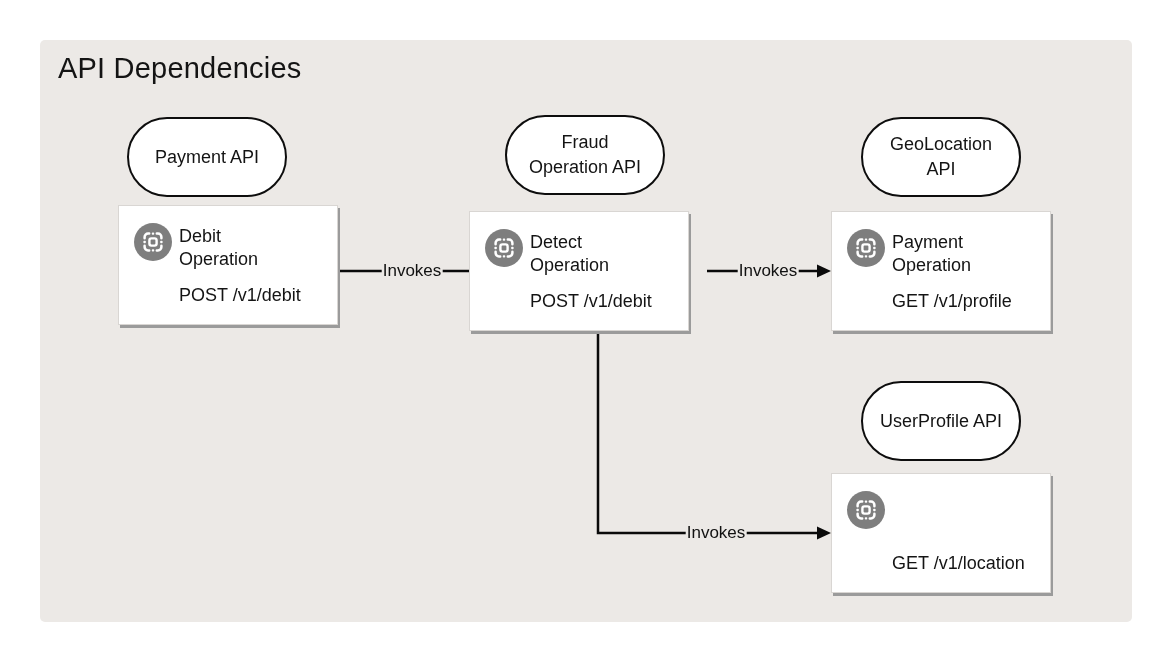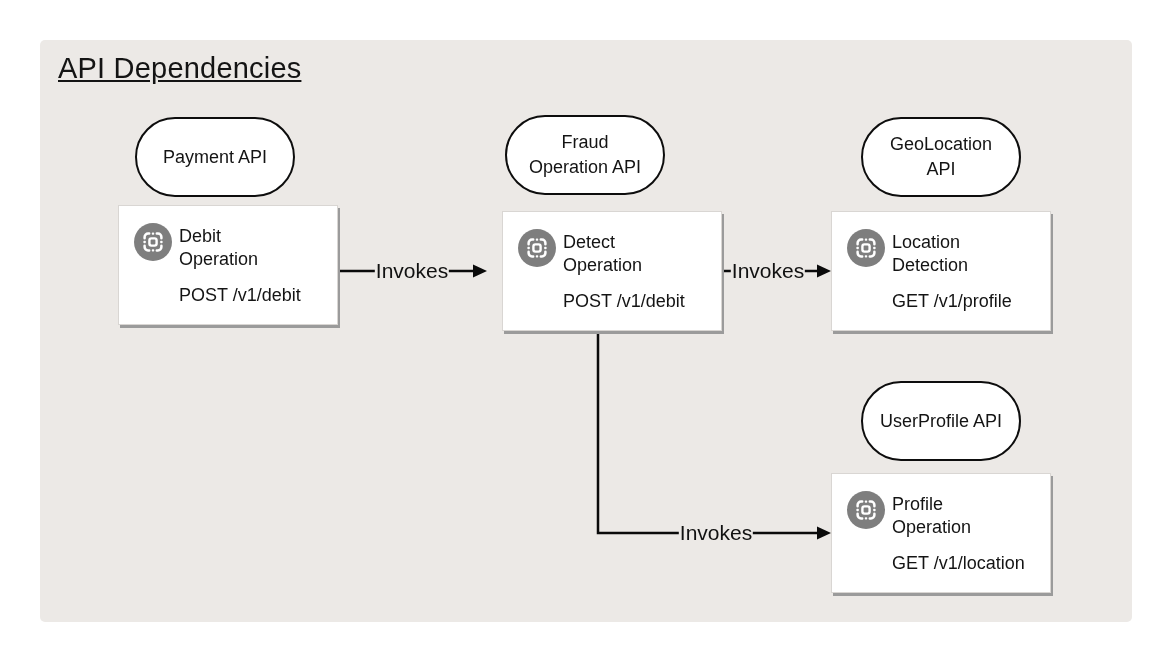--- a/index.html
+++ b/index.html
@@ -21,47 +21,46 @@
     width: 1092px; height: 582px;
     background: #ECE9E6;
     border-radius: 5px;
   }
   .diagram-title {
     position: absolute;
     left: 58px; top: 52px;
     font-size: 29px;
     letter-spacing: 0.2px;
     color: #141414;
-    text-decoration: underline;
   }
   
   .pill {
     position: absolute;
     width: 160px; height: 80px;
     background: #ffffff;
     border: 2.5px solid #0d0d0d;
     border-radius: 40px;
     display: flex; align-items: center; justify-content: center;
     text-align: center;
   }
   .pill-label { font-size: 18px; line-height: 25px; color: #141414; padding: 0 14px; }
-  .pill-payment { left: 135px; top: 117px; }
+  .pill-payment { left: 127px; top: 117px; }
   .pill-fraud   { left: 505px; top: 115px; }
   .pill-geo     { left: 861px; top: 117px; }
   .pill-user    { left: 861px; top: 381px; }
   
   .op-box {
     position: absolute;
     width: 220px; height: 120px;
     background: #ffffff;
     border: 1px solid #D9D6D3;
     box-shadow: 2px 3px 0 #9B9B9B;
   }
   .op-debit    { left: 118px; top: 205px; }
-  .op-detect   { left: 502px; top: 211px; }
+  .op-detect   { left: 469px; top: 211px; }
   .op-location { left: 831px; top: 211px; }
   .op-profile  { left: 831px; top: 473px; }
   .op-icon {
     position: absolute; left: 15px; top: 17px;
     width: 38px; height: 38px;
   }
   .op-name {
     position: absolute; left: 60px; top: 19px;
     width: 105px;
     font-size: 18px; line-height: 23px;
@@ -77,21 +76,21 @@
   
   svg.edges {
     position: absolute; left: 0; top: 0;
     width: 1172px; height: 664px;
     pointer-events: none;
   }
   .edge-label {
     position: absolute;
     transform: translate(-50%, -50%);
     background: #ECE9E6;
-    font-size: 21px;
+    font-size: 17px;
     color: #111111;
     padding: 0 1px;
     white-space: nowrap;
   }
   .el-1 { left: 412px; top: 271px; }
   .el-2 { left: 768px; top: 271px; }
   .el-3 { left: 716px; top: 533px; }
 </style>
 </head>
 <body>
@@ -163,36 +162,35 @@
       <svg viewBox="0 0 38 38" width="38" height="38">
         <circle cx="19" cy="19" r="19" fill="#7E7E7E"></circle>
         <path d="M10.6 15.2 v-1.2 a3.4 3.4 0 0 1 3.4 -3.4 h1.2 M22.8 10.6 h1.2 a3.4 3.4 0 0 1 3.4 3.4 v1.2 M27.4 22.8 v1.2 a3.4 3.4 0 0 1 -3.4 3.4 h-1.2 M15.2 27.4 h-1.2 a3.4 3.4 0 0 1 -3.4 -3.4 v-1.2" fill="none" stroke="#ffffff" stroke-width="2.5" stroke-linecap="round"></path>
         <rect x="17.8" y="9.4" width="2.4" height="2.4" rx="0.8" fill="#ffffff"></rect>
         <rect x="17.8" y="26.2" width="2.4" height="2.4" rx="0.8" fill="#ffffff"></rect>
         <rect x="9.4" y="17.8" width="2.4" height="2.4" rx="0.8" fill="#ffffff"></rect>
         <rect x="26.2" y="17.8" width="2.4" height="2.4" rx="0.8" fill="#ffffff"></rect>
         <rect x="15.4" y="15.4" width="7.2" height="7.2" rx="2" fill="none" stroke="#ffffff" stroke-width="2.4"></rect>
       </svg>
     </div>
-    <div class="op-name">Location Detection</div>
+    <div class="op-name">Payment Operation</div>
     <div class="op-method">GET /v1/profile</div>
   </div>
 
   <div class="op-box op-profile">
     <div class="op-icon">
       <svg viewBox="0 0 38 38" width="38" height="38">
         <circle cx="19" cy="19" r="19" fill="#7E7E7E"></circle>
         <path d="M10.6 15.2 v-1.2 a3.4 3.4 0 0 1 3.4 -3.4 h1.2 M22.8 10.6 h1.2 a3.4 3.4 0 0 1 3.4 3.4 v1.2 M27.4 22.8 v1.2 a3.4 3.4 0 0 1 -3.4 3.4 h-1.2 M15.2 27.4 h-1.2 a3.4 3.4 0 0 1 -3.4 -3.4 v-1.2" fill="none" stroke="#ffffff" stroke-width="2.5" stroke-linecap="round"></path>
         <rect x="17.8" y="9.4" width="2.4" height="2.4" rx="0.8" fill="#ffffff"></rect>
         <rect x="17.8" y="26.2" width="2.4" height="2.4" rx="0.8" fill="#ffffff"></rect>
         <rect x="9.4" y="17.8" width="2.4" height="2.4" rx="0.8" fill="#ffffff"></rect>
         <rect x="26.2" y="17.8" width="2.4" height="2.4" rx="0.8" fill="#ffffff"></rect>
         <rect x="15.4" y="15.4" width="7.2" height="7.2" rx="2" fill="none" stroke="#ffffff" stroke-width="2.4"></rect>
       </svg>
     </div>
-    <div class="op-name">Profile Operation</div>
     <div class="op-method">GET /v1/location</div>
   </div>
 
   <span class="edge-label el-1">Invokes</span>
   <span class="edge-label el-2">Invokes</span>
   <span class="edge-label el-3">Invokes</span>
 </div>
 
 </body></html>

